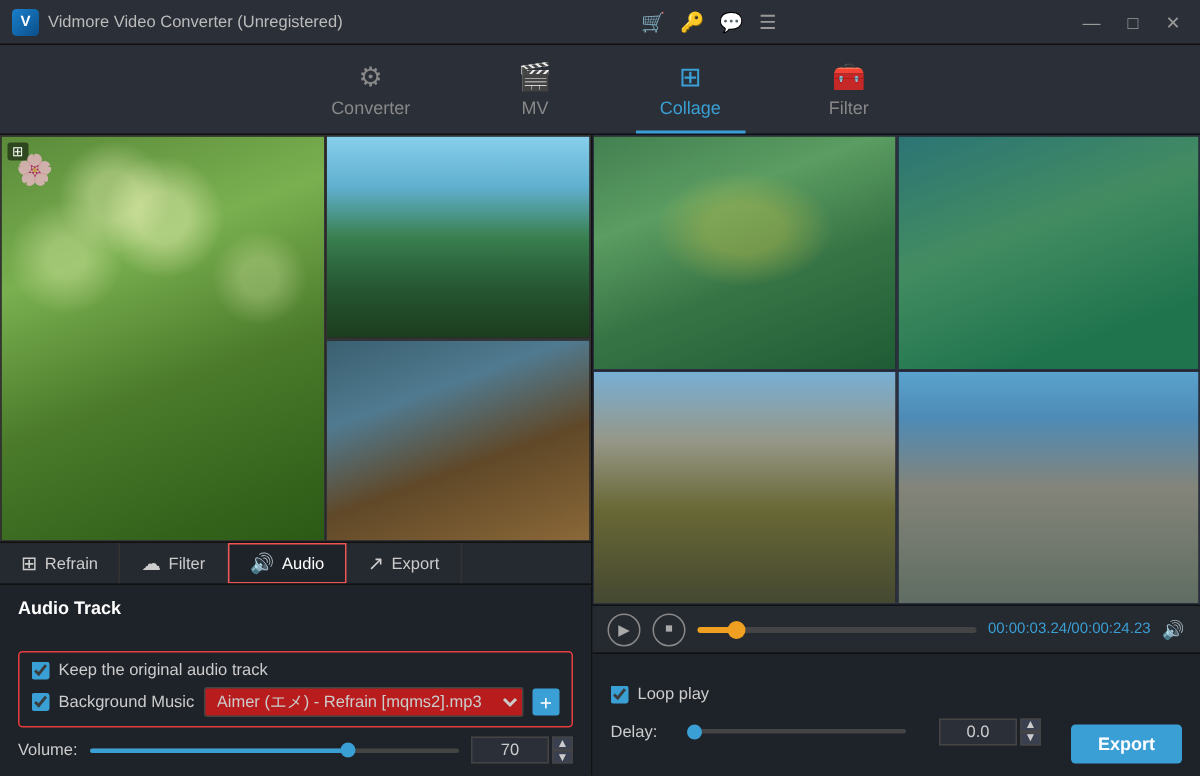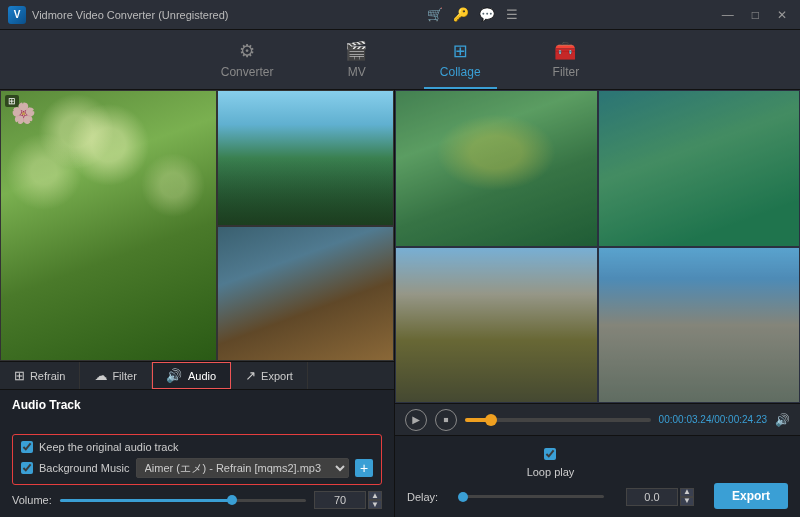--- a/index.html
+++ b/index.html
@@ -200,21 +200,21 @@
     }
     .checkbox-row:last-child { margin-bottom: 0; }
 
     input[type="checkbox"] {
       accent-color: #3a9fd5;
       width: 12px;
       height: 12px;
     }
 
     .music-select {
-      background: #404040;
+      background: #b91c1c;
       border: 1px solid #444;
       color: #ccc;
       font-size: 11px;
       padding: 2px 4px;
       border-radius: 2px;
       flex: 1;
     }
 
     .add-btn {
       background: #3a9fd5;
@@ -431,21 +431,20 @@
       border-top: 1px solid #111;
       height: 82px;
     }
 
     .option-group {
       display: flex;
       align-items: center;
       gap: 6px;
       font-size: 11px;
       color: #ccc;
-      flex-direction: column;
     }
 
     .delay-group {
       display: flex;
       align-items: center;
       gap: 22px;
       font-size: 11px;
       color: #ccc;
       flex: 1;
     }

